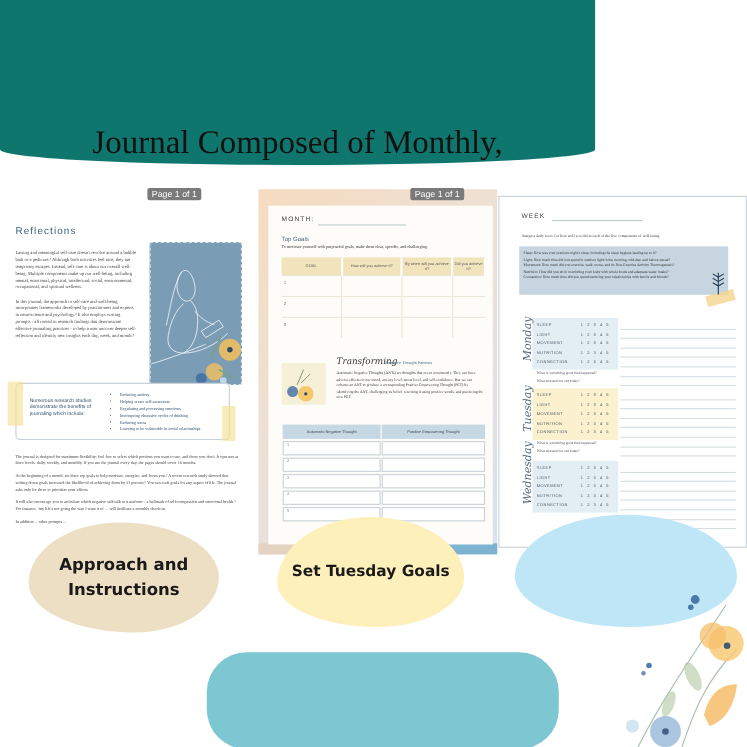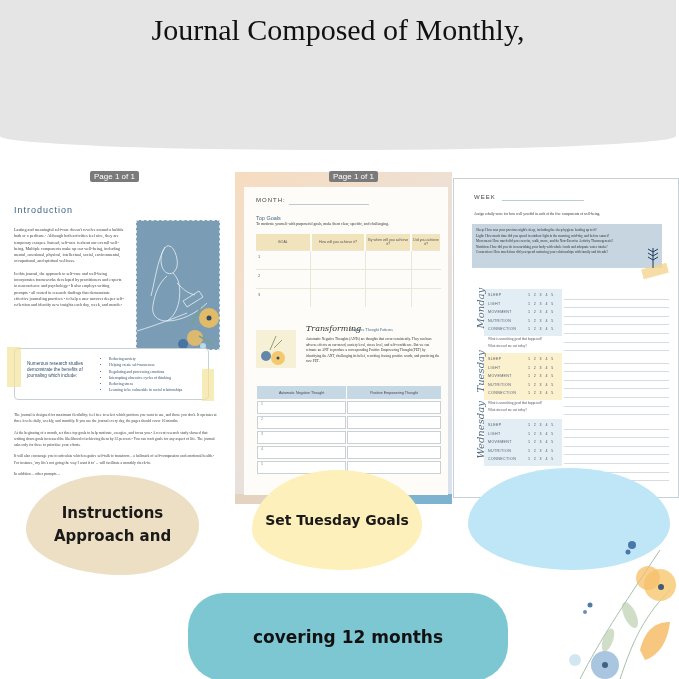--- a/index.html
+++ b/index.html
@@ -1,33 +1,33 @@
 <!DOCTYPE html>
 <html><head>
 <meta charset="utf-8">
 <style>
   * { box-sizing: border-box; margin: 0; padding: 0; }
   html, body { width: 679px; height: 679px; overflow: hidden; background: #ffffff; }
   body { position: relative; font-family: "Liberation Sans", sans-serif; color: #1a1a1a; }
 
   .banner {
-    position: absolute; left: 0; top: 0; width: 676px; height: 150px;
-    background: #e5e5e5;
+    position: absolute; left: 0; top: 0; width: 541px; height: 150px;
+    background: #0f766e;
     border-bottom-left-radius: 50% 14px; border-bottom-right-radius: 50% 14px;
-    display: flex; align-items: center; justify-content: flex-start; flex-direction: column;
+    display: flex; align-items: center; justify-content: flex-end; flex-direction: column;
   }
   .banner h1 {
     font-family: "Liberation Serif", serif; font-weight: normal;
     font-size: 30px; line-height: 40px; text-align: center; color: #111;
     margin-top: 10px;
   }
 
   .page-tag {
     position: absolute; background: #7a7a7a; color: #fff;
-    font-size: 8px; padding: 1px 4px; border-radius: 2px; z-index: 5;
+    font-size: 8px; padding: 1px 4px; border-radius: 2px; z-index: 5; margin-left: 44px;
   }
 
   
   .page-left { position: absolute; left: 0; top: 180px; width: 220px; height: 330px; background: #fff; overflow: hidden; }
   .intro-title { position: absolute; left: 14px; top: 25px; font-size: 9px; letter-spacing: 1px; color: #3d6480; }
   .intro-text { position: absolute; left: 14px; top: 47px; width: 110px; font-family: "Liberation Serif", serif; font-size: 4.2px; line-height: 6.3px; color: #444; }
   .intro-text p { margin-bottom: 6px; }
   .intro-art {
     position: absolute; left: 136px; top: 40px; width: 84px; height: 130px;
     background: #7b9cb5; border: 1px dashed #d9e3ea;
@@ -98,21 +98,21 @@
 </head>
 <body>
 
 <div class="banner">
   <h1>
     <span>Journal Composed of Monthly,</span><br>
   </h1>
 </div>
 
 <div class="page-left">
-  <div class="intro-title">Introduction</div>
+  <div class="intro-title">Reflections</div>
   <div class="intro-text">
     <p>Lasting and meaningful self-care doesn't revolve around a bubble bath or a pedicure.¹ Although both activities feel nice, they are temporary escapes. Instead, self-care is about our overall well-being. Multiple components make up our well-being, including mental, emotional, physical, intellectual, social, environmental, occupational, and spiritual wellness.</p>
     <p>In this journal, the approach to self-care and well-being incorporates frameworks developed by practitioners and experts in neuroscience and psychology.² It also employs writing prompts - all rooted in research findings that demonstrate effective journaling practices - to help a user uncover deeper self-reflection and identify new insights each day, week, and month.³</p>
   </div>
   <div class="intro-art">
     <svg width="84" height="130" viewBox="0 0 84 130">
       <g fill="none" stroke="#e8f0f5" stroke-width="0.8">
         <path d="M30 25 C22 30 22 48 30 52 C36 55 42 48 40 38 C38 28 34 24 30 25 Z"></path>
         <path d="M28 26 C20 40 18 60 14 75"></path>
         <path d="M36 52 C42 58 44 66 42 80 C40 90 36 96 30 100"></path>
@@ -354,35 +354,34 @@
       <div></div>
       <div></div>
       <div></div>
       <div></div>
       <div></div>
     </div>
 </div>
 
 <div class="blob blob-approach">
   <div>
+    <div>Approach and</div>
     <div>Instructions</div>
-    <div>Approach and</div>
   </div>
 </div>
 <div class="blob blob-goals">
   <div>Set Tuesday Goals</div>
 </div>
 <div class="blob blob-weekly">
   <div>
   </div>
 </div>
 
 <div class="pill">
   <div>
-    <div>covering 12 months</div>
   </div>
 </div>
 
 <svg class="floral" style="left:560px;top:530px" width="119" height="149" viewBox="0 0 119 149">
   <g opacity=".9">
     <path d="M20 149 C40 110 60 80 100 20" stroke="#9bb8a0" stroke-width="1" fill="none"></path>
     <path d="M60 149 C70 120 80 90 110 60" stroke="#9bb8a0" stroke-width="1" fill="none"></path>
     <ellipse cx="70" cy="85" rx="6" ry="14" fill="#a9c19a" opacity=".6" transform="rotate(-25 70 85)"></ellipse>
     <ellipse cx="48" cy="110" rx="5" ry="12" fill="#a9c19a" opacity=".6" transform="rotate(20 48 110)"></ellipse>
     <circle cx="100" cy="55" r="16" fill="#f7c46a" opacity=".85"></circle>

